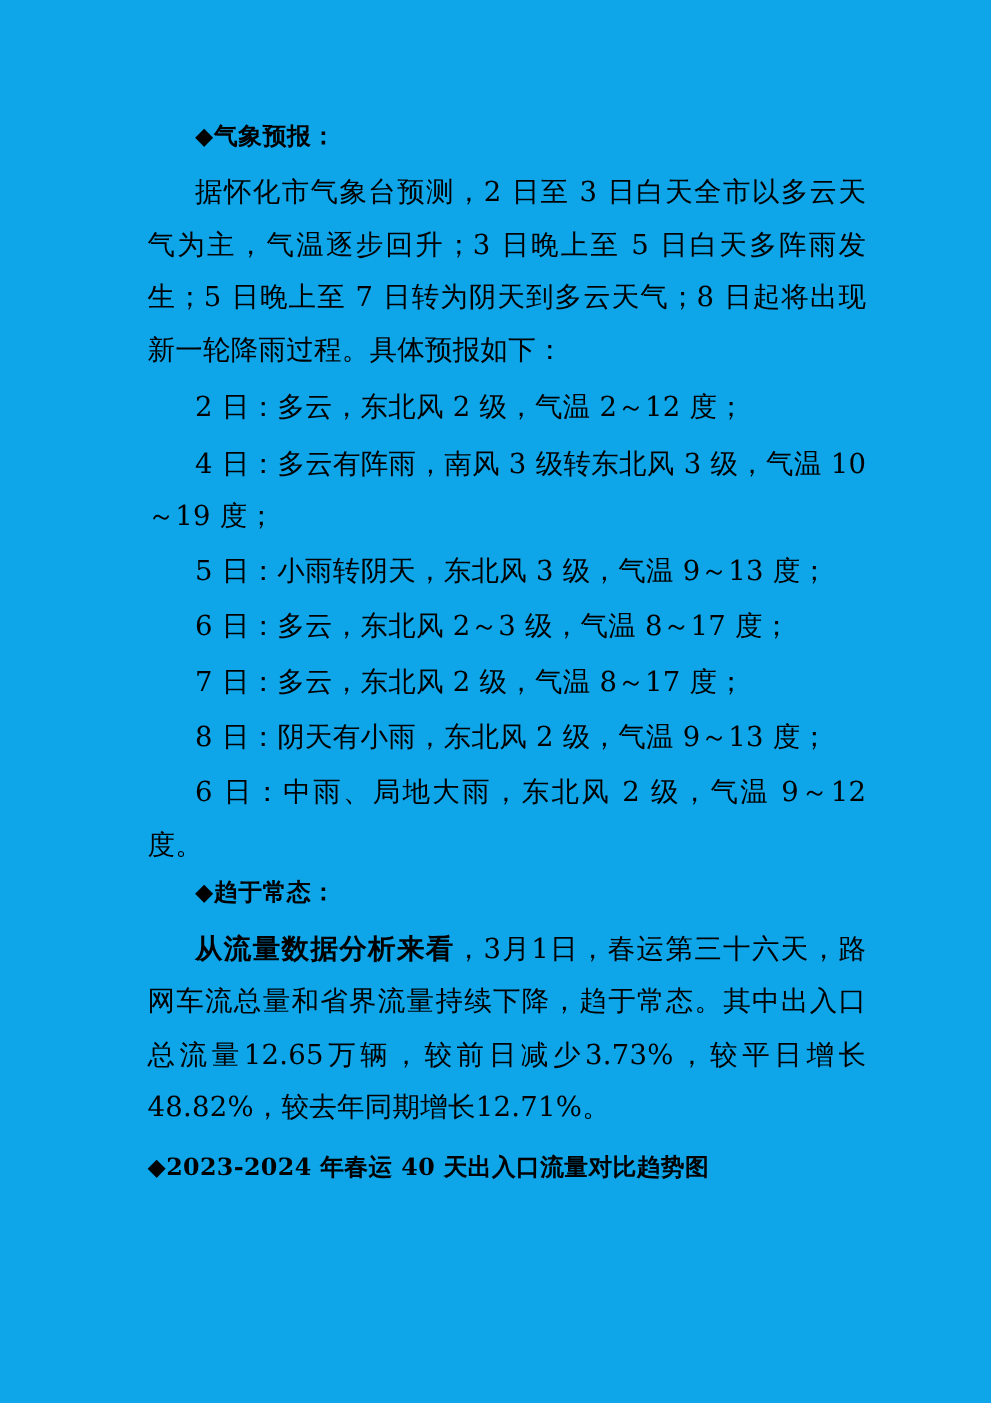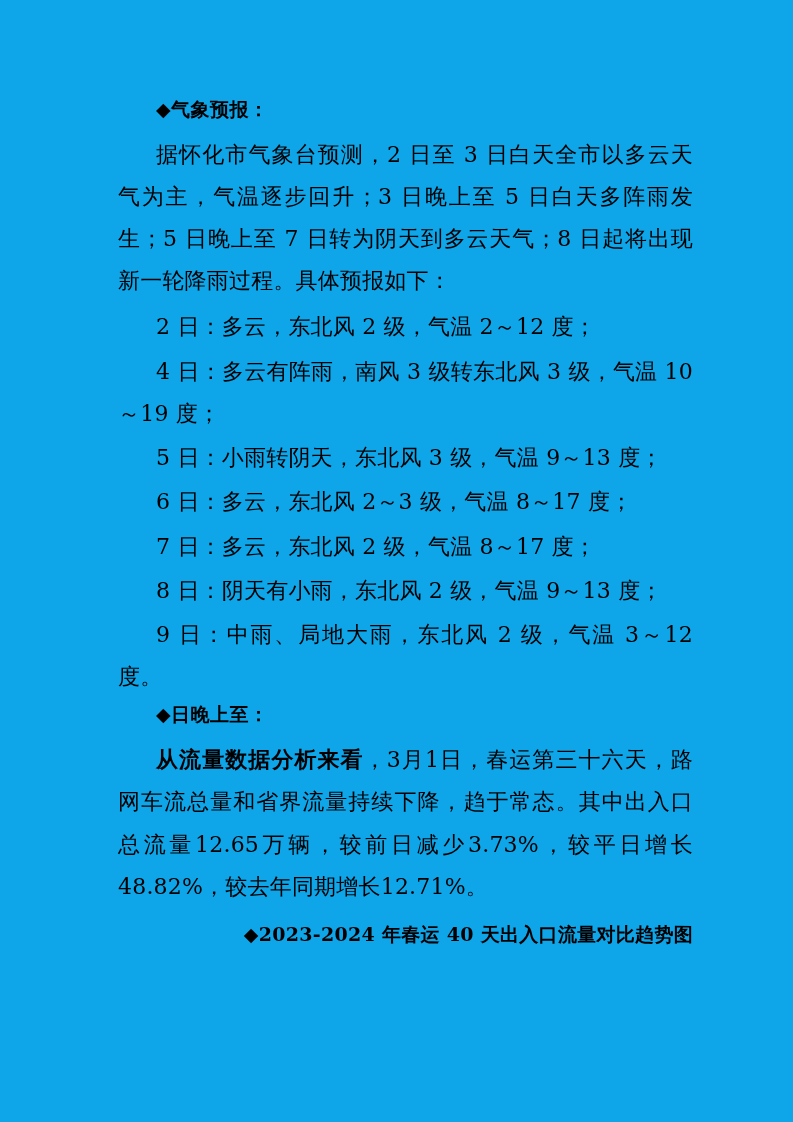--- a/index.html
+++ b/index.html
@@ -43,44 +43,44 @@
   }
   p.body-text.lead {
     margin-bottom: 4px;
   }
   .bold-lead {
     font-weight: bold;
   }
   .chart-title {
     font-size: 19px;
     font-weight: bold;
-    text-align: right;
+    text-align: left;
     margin: 12px 0 0 0;
     letter-spacing: 0.3px;
     line-height: 1.5;
   }
 </style>
 </head>
 <body>
 
 <div class="page">
   <div class="doc">
 
     <div class="heading">◆气象预报：</div>
 
     <p class="body-text lead">据怀化市气象台预测，2 日至 3 日白天全市以多云天气为主，气温逐步回升；3 日晚上至 5 日白天多阵雨发生；5 日晚上至 7 日转为阴天到多云天气；8 日起将出现新一轮降雨过程。具体预报如下：</p>
     <p class="body-text">2 日：多云，东北风 2 级，气温 2～12 度；</p>
     <p class="body-text">4 日：多云有阵雨，南风 3 级转东北风 3 级，气温 10～19 度；</p>
     <p class="body-text">5 日：小雨转阴天，东北风 3 级，气温 9～13 度；</p>
     <p class="body-text">6 日：多云，东北风 2～3 级，气温 8～17 度；</p>
     <p class="body-text">7 日：多云，东北风 2 级，气温 8～17 度；</p>
     <p class="body-text">8 日：阴天有小雨，东北风 2 级，气温 9～13 度；</p>
-    <p class="body-text">9 日：中雨、局地大雨，东北风 2 级，气温 3～12 度。</p>
+    <p class="body-text">6 日：中雨、局地大雨，东北风 2 级，气温 9～12 度。</p>
 
-    <div class="heading">◆日晚上至：</div>
+    <div class="heading">◆趋于常态：</div>
 
     <p class="body-text"><span class="bold-lead">从流量数据分析来看</span><span>，3月1日，春运第三十六天，路网车流总量和省界流量持续下降，趋于常态。其中出入口总流量12.65万辆，较前日减少3.73%，较平日增长48.82%，较去年同期增长12.71%。</span></p>
 
 
     <div class="chart-title">◆2023-2024 年春运 40 天出入口流量对比趋势图</div>
 
   </div>
 </div>
 
 </body></html>

